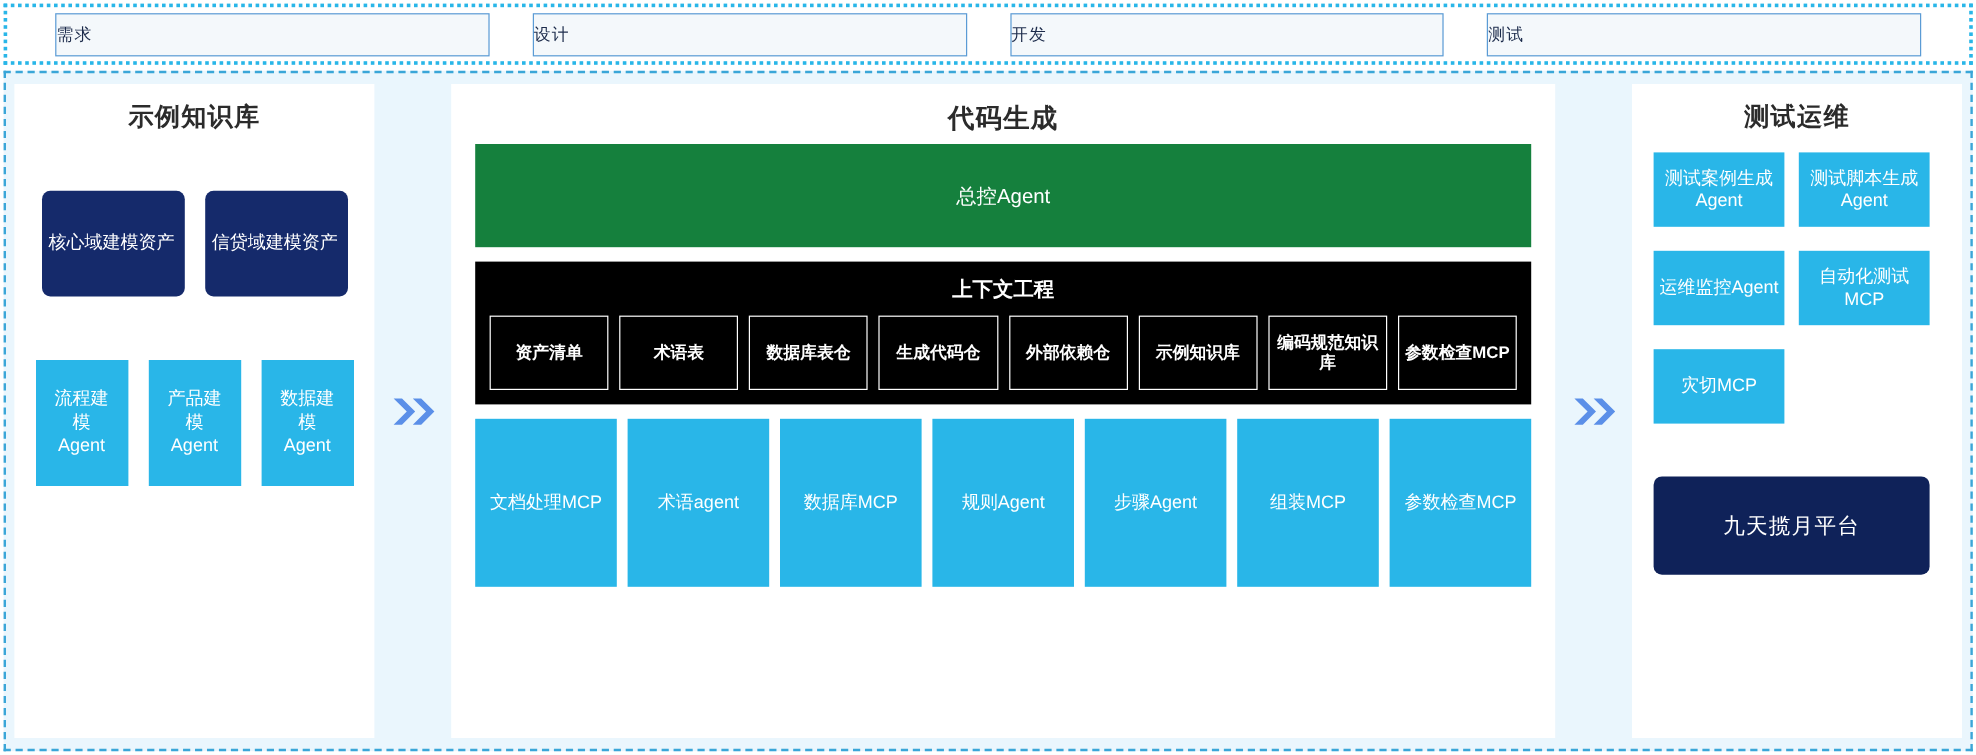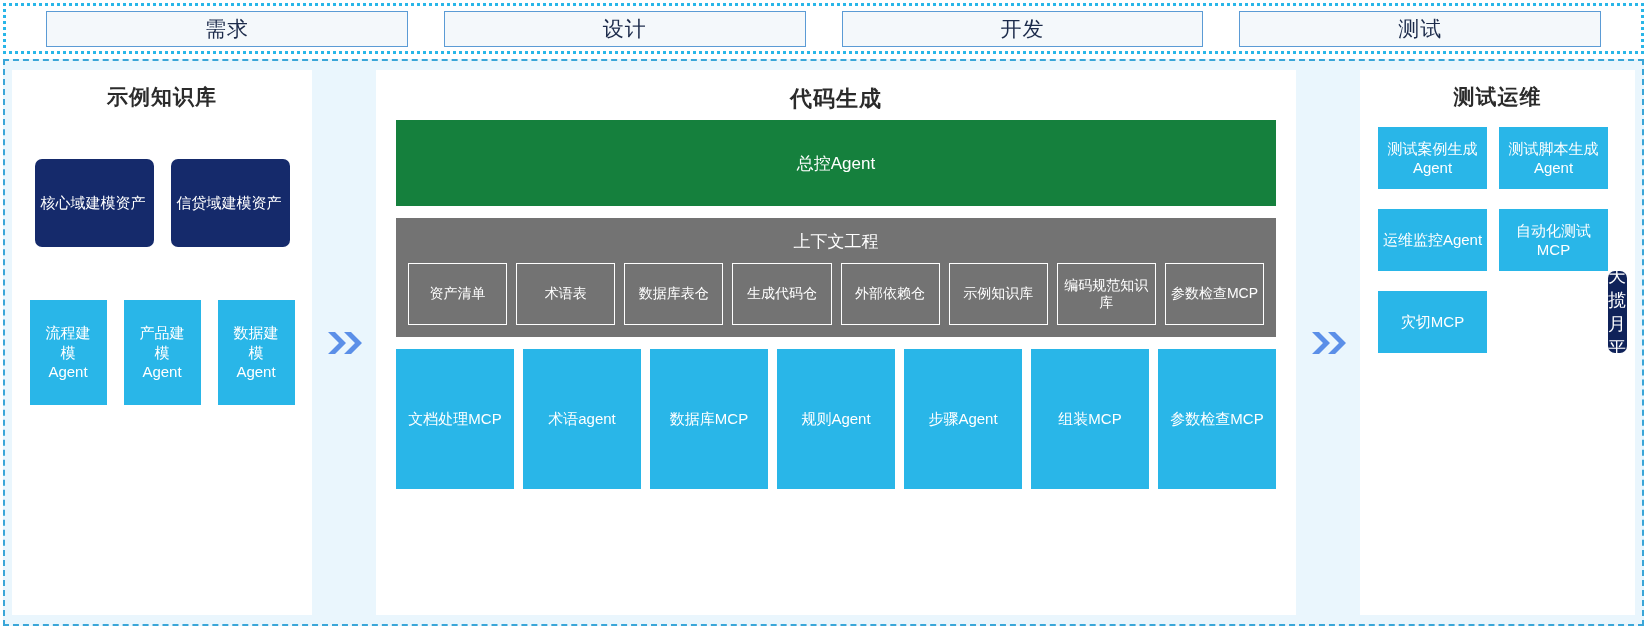--- a/index.html
+++ b/index.html
@@ -21,22 +21,22 @@
     padding:0 22px;
     background:#ffffff;
   }
   .phase-box{
     flex:1 1 0;
     height:36px;
     margin:0 18px;
     box-sizing:border-box;
     border:1px solid #5b9bd5;
     background:#f4f8fb;
-    display:flex;align-items:center;justify-content:center;
-    font-size:21px;color:#1b2a4a;
+    display:flex;align-items:center;
+    font-size:14px;color:#1b2a4a;
     letter-spacing:1px;
   }
 
   
   .main-area{
     position:absolute;left:3px;top:59px;width:1641px;height:567px;
     box-sizing:border-box;
     border:2px dashed #3aa6d8;
     background:#eaf6fd;
     display:flex;align-items:stretch;
@@ -109,24 +109,25 @@
   }
   .master-agent{
     height:86px;
     background:#15803d;
     color:#ffffff;
     display:flex;align-items:center;justify-content:center;
     font-size:17px;
     margin-bottom:12px;
   }
   .ctx-block{
-    background:#737373;
+    background:#000000;
     padding:8px 12px 12px 12px;
     box-sizing:border-box;
     margin-bottom:12px;
+    font-weight:bold;
   }
   .ctx-title{
     color:#ffffff;font-size:17px;text-align:center;
     margin:4px 0 10px 0;
   }
   .ctx-row{display:flex;gap:9px;}
   .ctx-cell{
     flex:1 1 0;
     height:62px;
     border:1px solid #ffffff;
@@ -146,21 +147,21 @@
     text-align:center;
     font-size:15px;line-height:1.3;
     padding:0 4px;box-sizing:border-box;
   }
 
   
   .right-inner{
     width:100%;
     padding:0 18px;
     box-sizing:border-box;
-    display:flex;align-items:flex-end;
+    display:flex;flex-direction:column;align-items:flex-start;
   }
   .right-grid{
     display:grid;
     grid-template-columns:109px 109px;
     gap:20px 12px;
     margin-top:10px;
   }
   .right-cell{
     height:62px;
     background:#29b6e8;

